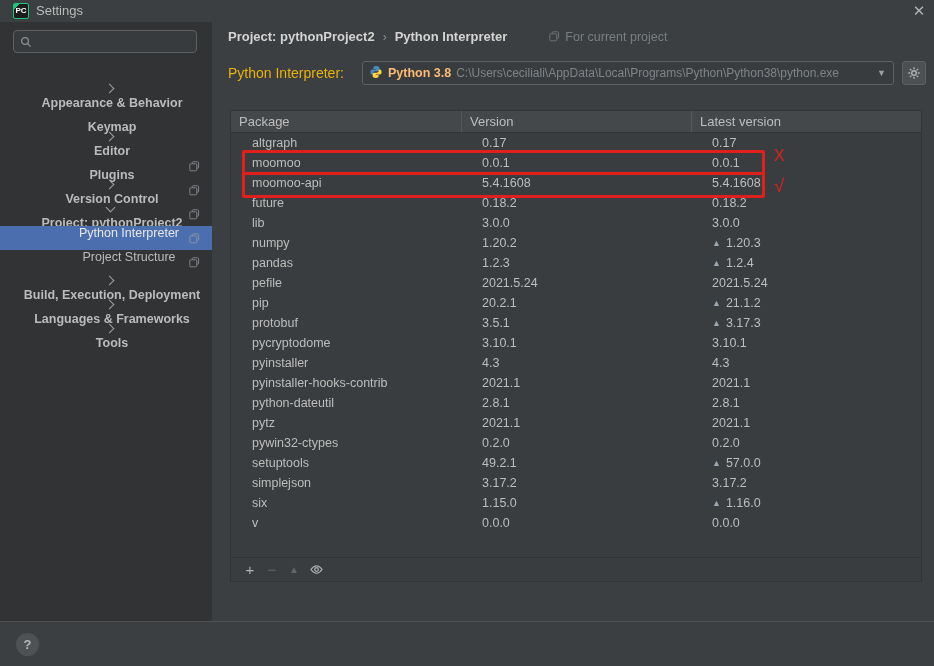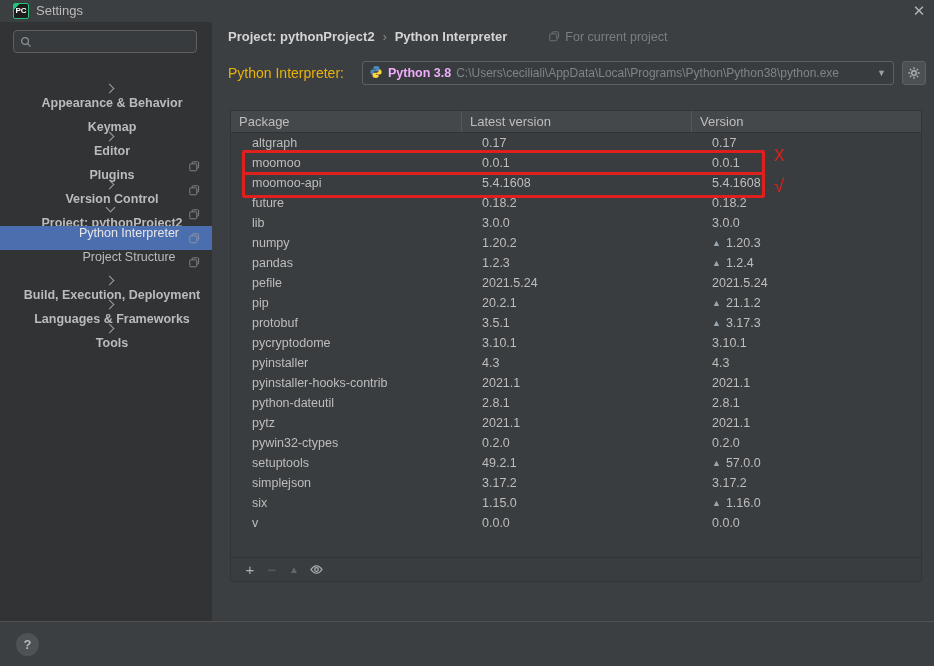--- a/index.html
+++ b/index.html
@@ -38,21 +38,21 @@
   .breadcrumb { position:absolute; left:16px; top:7px; display:flex; align-items:center; }
   .bc-strong { font-weight:bold; color:#d4d4d4; font-size:13px; }
   .bc-sep { color:#8a8f93; margin:0 8px; font-size:12px; }
   .bc-badge { display:flex; align-items:center; margin-left:42px; color:#797e82; font-size:12.5px; }
   .bc-badge svg { margin-right:5px; opacity:.8; }
 
   .interp-row { position:absolute; left:16px; top:39px; width:698px; height:24px; display:flex; align-items:center; }
   .interp-label { color:#eab308; font-size:14px; margin-right:18px; }
   .combo { flex:1; height:24px; background:#393c3e; border:1px solid #5e6163; border-radius:3px; display:flex; align-items:center; padding:0 6px; position:relative; }
   .combo .py-logo { margin-right:5px; }
-  .combo-name { color:#f0abfc; font-size:12.5px; font-weight:bold; margin-right:5px; white-space:nowrap; }
+  .combo-name { color:#fdba74; font-size:12.5px; font-weight:bold; margin-right:5px; white-space:nowrap; }
   .combo-path { color:#7f8488; font-size:12px; white-space:nowrap; overflow:hidden; }
   .combo-arrow { position:absolute; right:7px; color:#9da0a3; font-size:9px; }
   .gear-btn { width:24px; height:24px; margin-left:8px; background:#4c5053; border:1px solid #5e6163; border-radius:3px; display:flex; align-items:center; justify-content:center; }
 
   
   .pkg-table { position:absolute; left:18px; top:88px; width:692px; height:472px; border:1px solid #323537; background:#3a3d3f; }
   .pkg-head { display:flex; height:22px; background:#45484b; border-bottom:1px solid #323537; color:#bdbdbd; font-size:13px; }
   .pkg-head .hc { display:flex; align-items:center; padding-left:8px; }
   .pkg-head .hc + .hc { border-left:1px solid #55595c; }
   .col-pkg { width:230px; } .col-ver { width:230px; } .col-latest { flex:1; }
@@ -217,22 +217,22 @@
               <path d="M8 1.5v2.2 M8 12.3v2.2 M1.5 8h2.2 M12.3 8h2.2 M3.4 3.4l1.6 1.6 M11 11l1.6 1.6 M12.6 3.4L11 5 M5 11l-1.6 1.6"></path>
               <circle cx="8" cy="8" r="2.6" fill="#4c5053"></circle>
             </g>
           </svg>
       </div>
     </div>
 
     <div class="pkg-table">
       <div class="pkg-head">
         <div class="hc col-pkg">Package</div>
+        <div class="hc col-ver">Version</div>
         <div class="hc col-latest">Latest version</div>
-        <div class="hc col-ver">Version</div>
       </div>
       <div class="pkg-body">
           <div class="pkg-row">
       <div class="c col-pkg">altgraph</div>
       <div class="c col-ver">0.17</div>
       <div class="c col-latest"><span class="latest-txt">0.17</span></div>
     </div>
           <div class="pkg-row">
       <div class="c col-pkg">moomoo</div>
       <div class="c col-ver">0.0.1</div>

